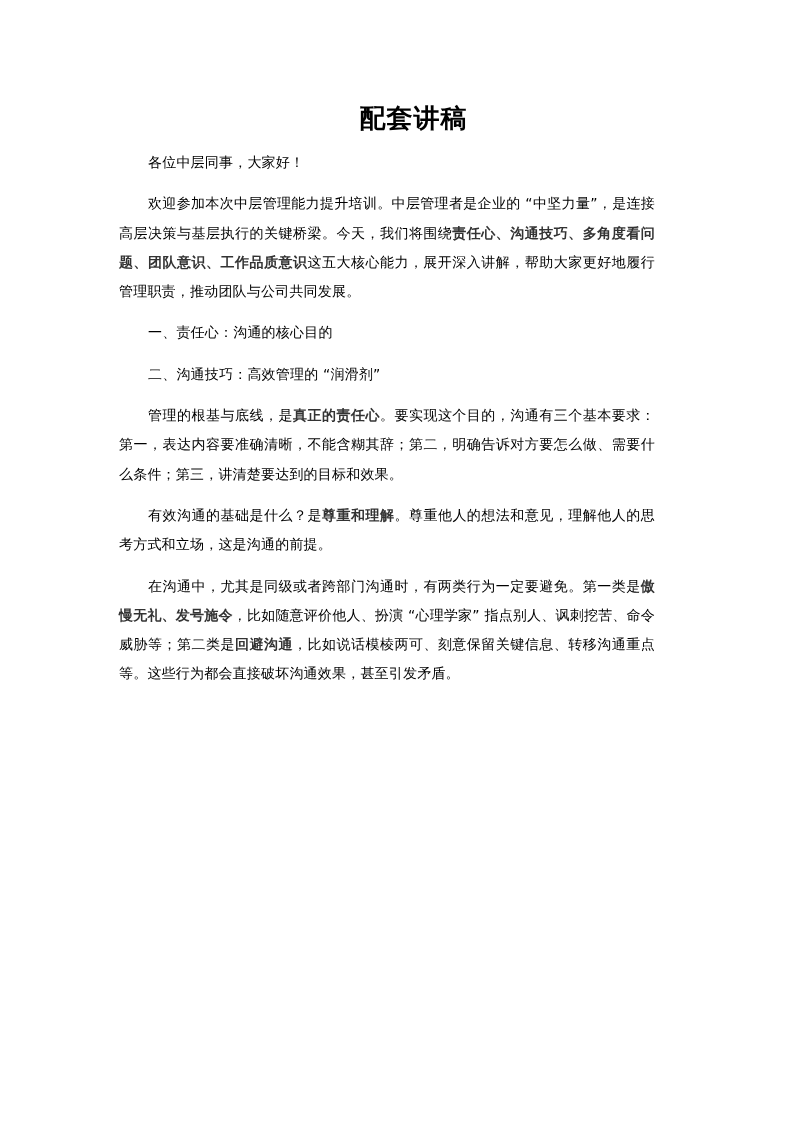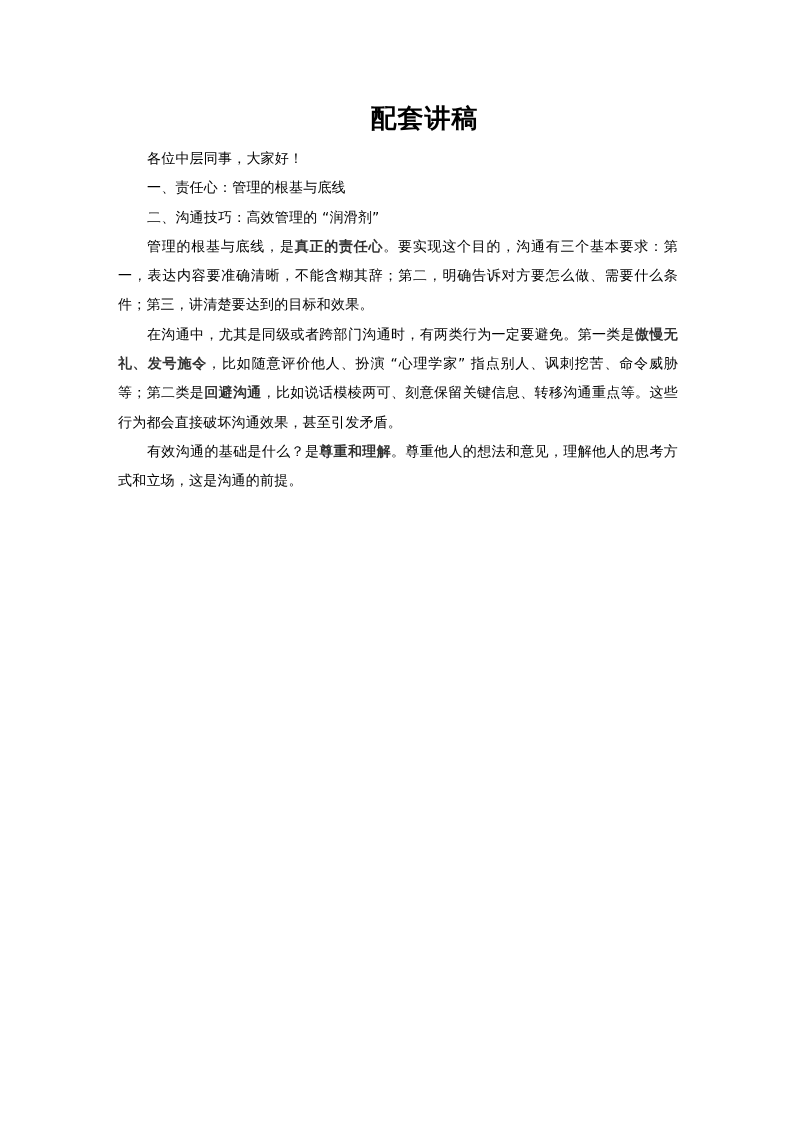--- a/index.html
+++ b/index.html
@@ -1,30 +1,31 @@
 <!DOCTYPE html>
 <html><head>
 <meta charset="utf-8">
 <style>
   html, body { margin: 0; padding: 0; background: #ffffff; }
   body { width: 794px; height: 1123px; position: relative; overflow: hidden;
          font-family: "DejaVu Sans", "Liberation Sans", sans-serif; color: #000; }
-  .page { position: absolute; left: 118px; top: 100px; width: 560px; }
+  .page { position: absolute; left: 107px; top: 100px; width: 560px; }
   .title { font-family: "DejaVu Serif", "Liberation Serif", serif; font-size: 26px; font-weight: bold;
            text-align: center; margin: 0 0 8px 53px; line-height: 36px; letter-spacing: 1px; }
-  .para { font-size: 14px; line-height: 29.3px; margin: 0; text-align: justify;
+  .para { font-size: 14px; line-height: 29.3px; margin: 12px; text-align: justify;
           text-indent: 29px; letter-spacing: 0.2px; }
   .em { font-weight: bold; color: #333; }
 </style>
 </head>
 <body>
 
 <div class="page">
   <h1 class="title">配套讲稿</h1>
   <div id="body">
       <p class="para"><span>各位中层同事，大家好！</span></p>
-      <p class="para"><span>一、责任心：管理的根基与底线</span></p>
+      <p class="para"><span>欢迎参加本次中层管理能力提升培训。中层管理者是企业的 “中坚力量”，是连接高层决策与基层执行的关键桥梁。今天，我们将围绕</span><span class="em">责任心、沟通技巧、多角度看问题、团队意识、工作品质意识</span><span>这五大核心能力，展开深入讲解，帮助大家更好地履行管理职责，推动团队与公司共同发展。</span></p>
+      <p class="para"><span>一、责任心：沟通的核心目的</span></p>
       <p class="para"><span>二、沟通技巧：高效管理的 “润滑剂”</span></p>
       <p class="para"><span>管理的根基与底线，是</span><span class="em">真正的责任心</span><span>。要实现这个目的，沟通有三个基本要求：第一，表达内容要准确清晰，不能含糊其辞；第二，明确告诉对方要怎么做、需要什么条件；第三，讲清楚要达到的目标和效果。</span></p>
+      <p class="para"><span>有效沟通的基础是什么？是</span><span class="em">尊重和理解</span><span>。尊重他人的想法和意见，理解他人的思考方式和立场，这是沟通的前提。</span></p>
       <p class="para"><span>在沟通中，尤其是同级或者跨部门沟通时，有两类行为一定要避免。第一类是</span><span class="em">傲慢无礼、发号施令</span><span>，比如随意评价他人、扮演 “心理学家” 指点别人、讽刺挖苦、命令威胁等；第二类是</span><span class="em">回避沟通</span><span>，比如说话模棱两可、刻意保留关键信息、转移沟通重点等。这些行为都会直接破坏沟通效果，甚至引发矛盾。</span></p>
-      <p class="para"><span>有效沟通的基础是什么？是</span><span class="em">尊重和理解</span><span>。尊重他人的想法和意见，理解他人的思考方式和立场，这是沟通的前提。</span></p>
     </div>
 </div>
 
 </body></html>

